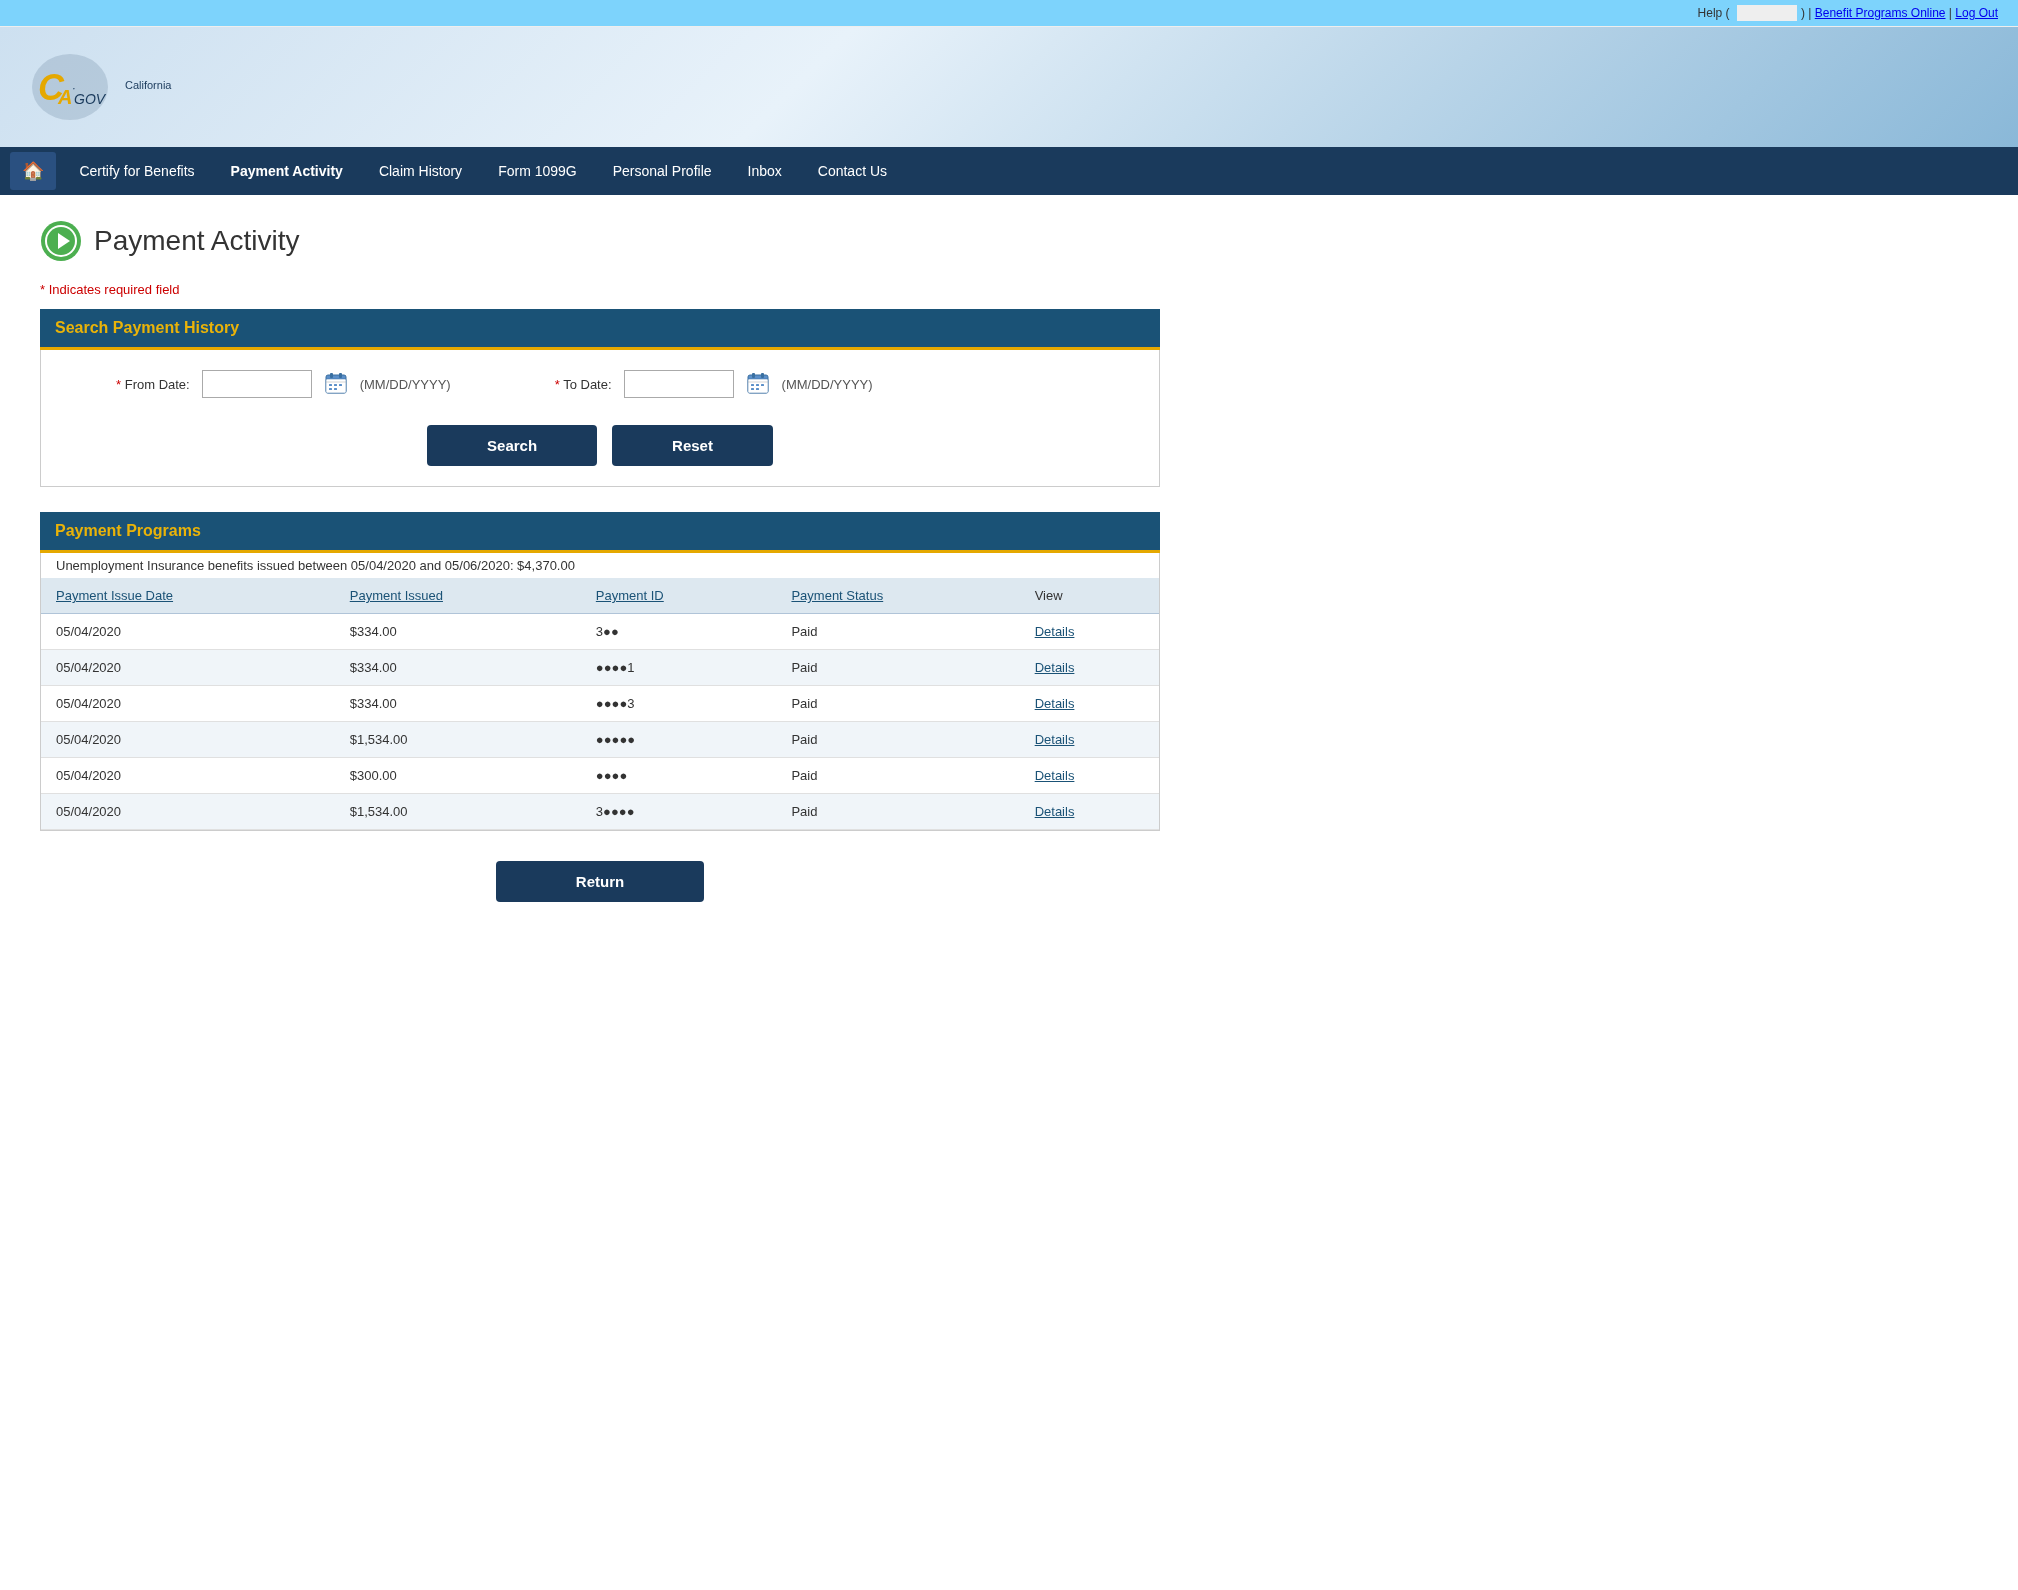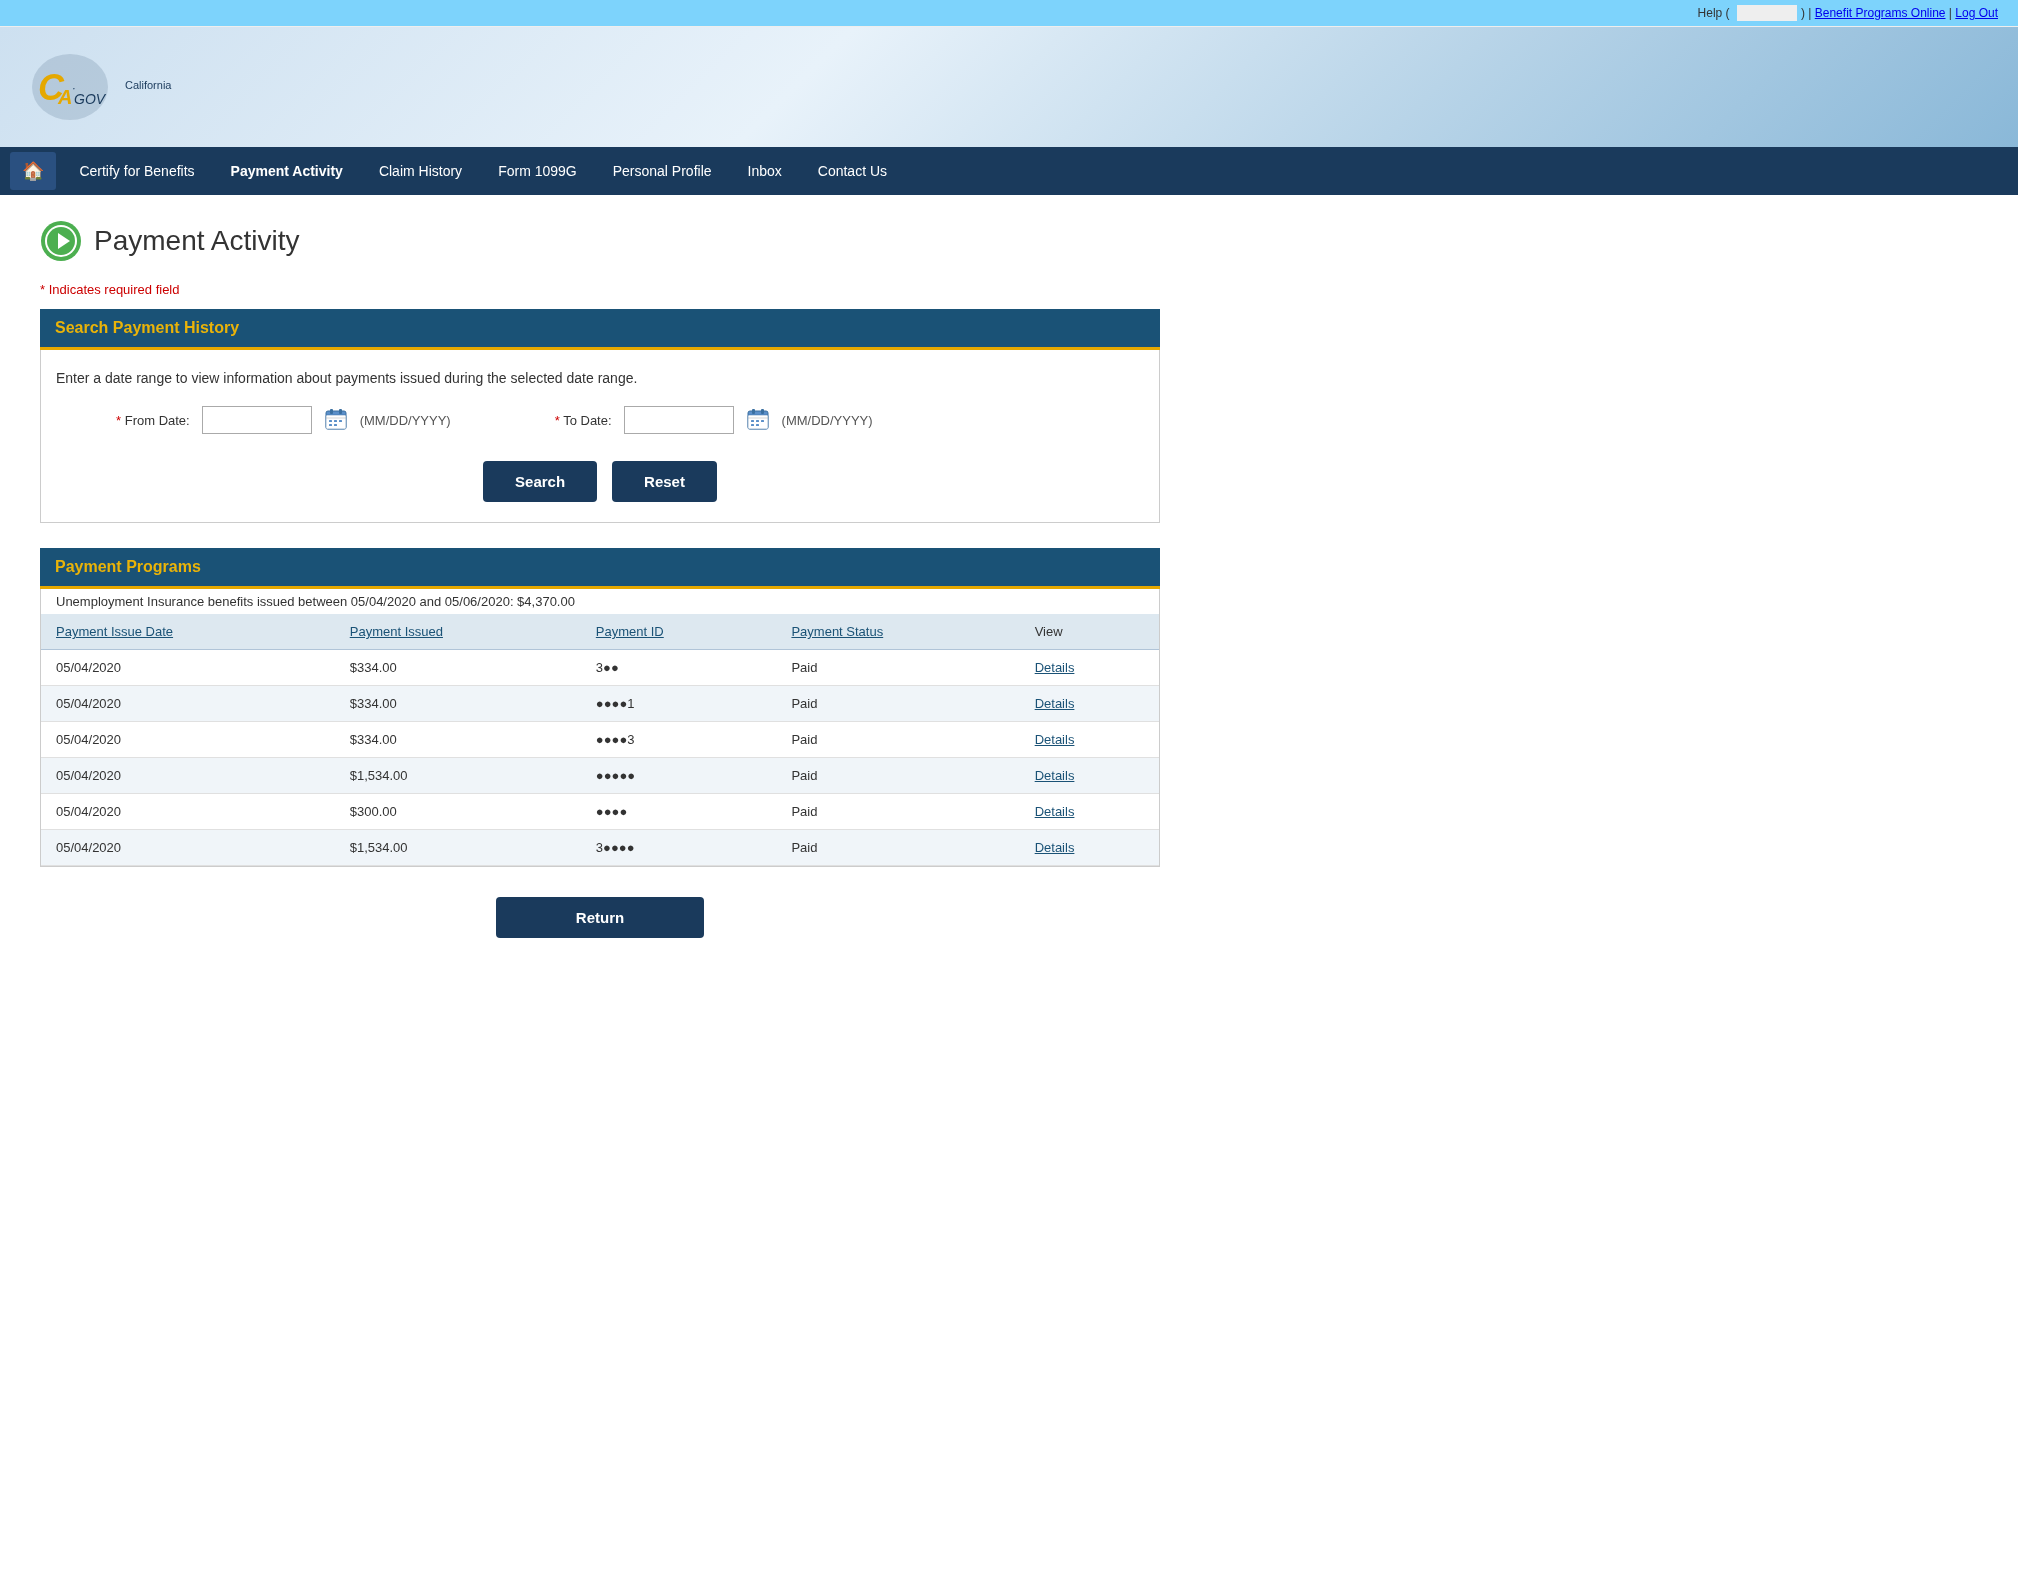--- a/index.html
+++ b/index.html
@@ -154,21 +154,21 @@
     .button-row {
       display: flex;
       gap: 15px;
       justify-content: center;
       margin-top: 10px;
     }
     .btn-primary {
       background: #1a3a5c;
       color: #fff;
       border: none;
-      padding: 12px 32px;
+      padding: 12px 60px;
       font-size: 15px;
       cursor: pointer;
       border-radius: 4px;
       font-weight: bold;
     }
 
     
     .history-section {
       border: 1px solid #ccc;
       border-top: none;
@@ -278,21 +278,20 @@
     <h1 class="page-title">Payment Activity</h1>
   </div>
 
   <p class="required-note">
     <span style="color:#c00;">*</span>
     <span>Indicates required field</span>
   </p>
 
   <div class="section-header">Search Payment History</div>
   <div class="search-section">
-    <p class="search-description">Enter a date range to view information about payments issued during the selected date range.</p>
 
     <div class="date-range-row">
       <span class="date-label">
         <span class="req">*</span>
         <span>From Date:</span>
       </span>
       <input class="date-input" type="text" style="">
 
       <svg class="calendar-icon" viewBox="0 0 24 24" xmlns="http://www.w3.org/2000/svg">
         <rect x="2" y="3" width="20" height="18" rx="2" fill="#5b8fc9" stroke="#3a6fa0" stroke-width="1"></rect>

